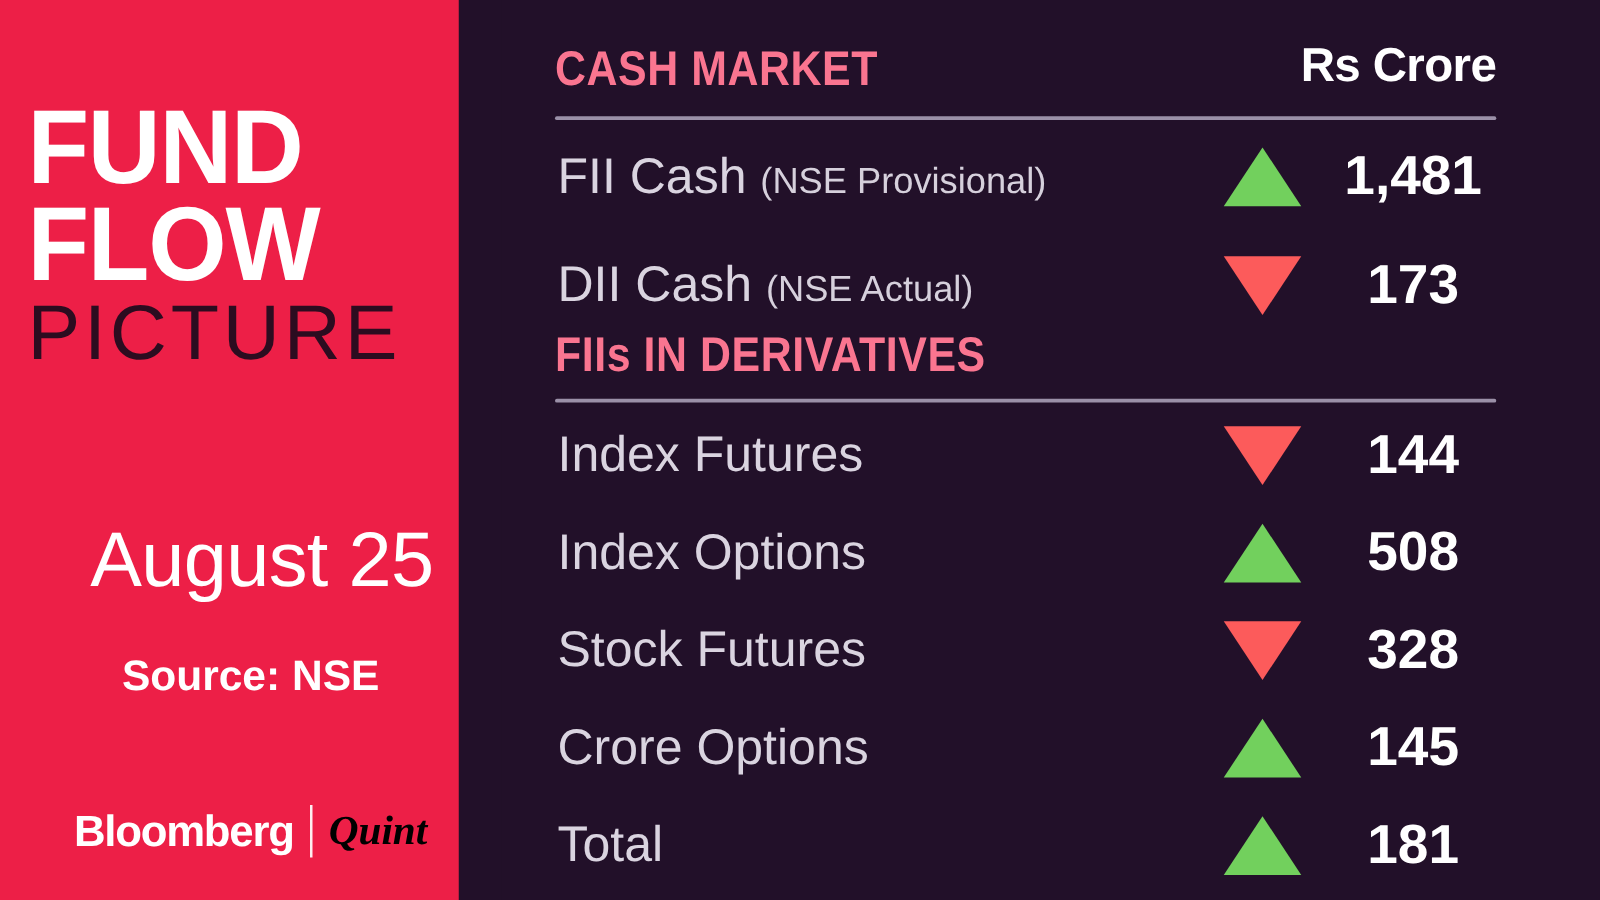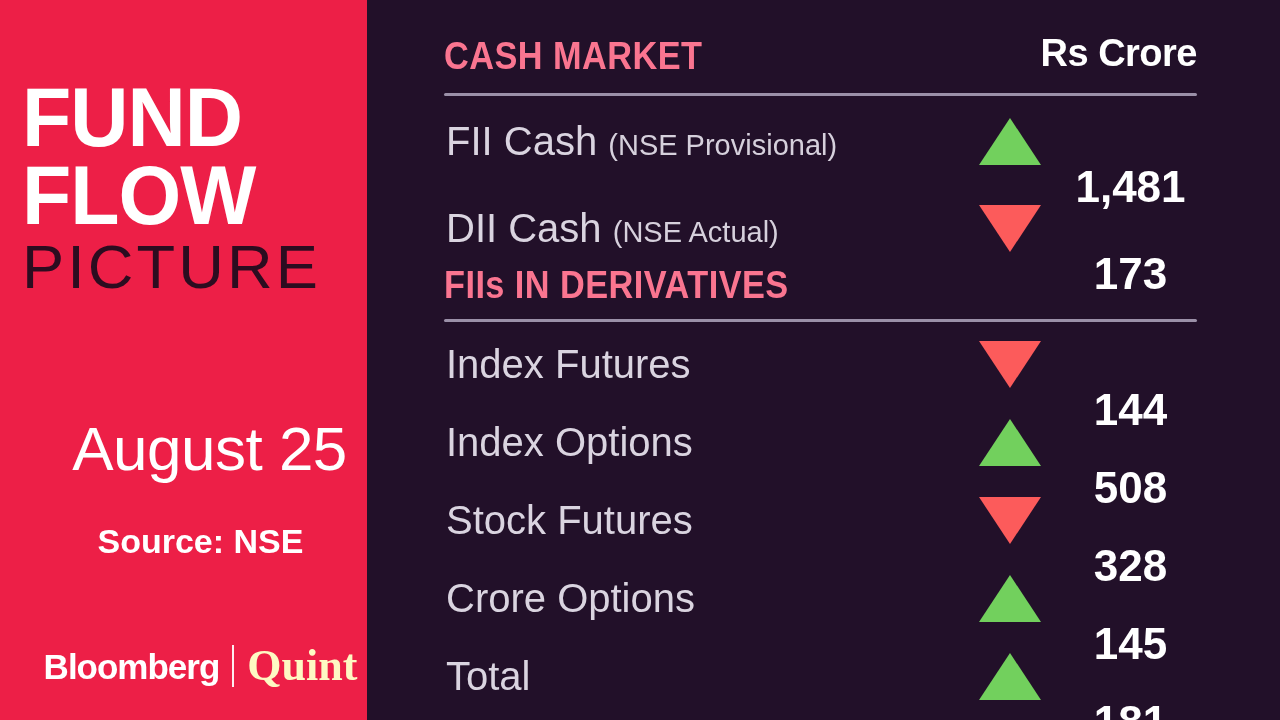--- a/index.html
+++ b/index.html
@@ -73,24 +73,25 @@
     font-size:35px;
     line-height:1;
     color:#ffffff;
     letter-spacing:-1px;
   }
   #logo-divider {
     width:2px; height:42px; background:#ffffff; opacity:0.92;
   }
   #logo-quint {
     font-family:"Liberation Serif", serif;
-    font-weight:bold;
-    font-size:44px;
-    line-height:1;
-    color:#fef9c3;
+    font-style:italic;
+    font-weight:bold;
+    font-size:33px;
+    line-height:1;
+    color:#000000;
     letter-spacing:0px;
   }
 
   
   #right-panel {
     position:absolute; left:401px; top:0; right:0; bottom:0;
     background:#221029;
   }
   .section { position:absolute; left:43px; width:753px; }
   .section-head {
@@ -163,21 +164,20 @@
     position:absolute; left:620px; top:50%;
     transform:translateY(-50%);
     width:133px;
     text-align:center;
     font-family:"Liberation Sans", sans-serif;
     font-weight:bold;
     font-size:44px;
     line-height:1;
     color:#ffffff;
     letter-spacing:0px;
-    margin-top:46px;
   }
 </style>
 </head>
 <body>
 
 <div id="page">
 
   <div id="left-panel">
 
     <div id="brand-block">

